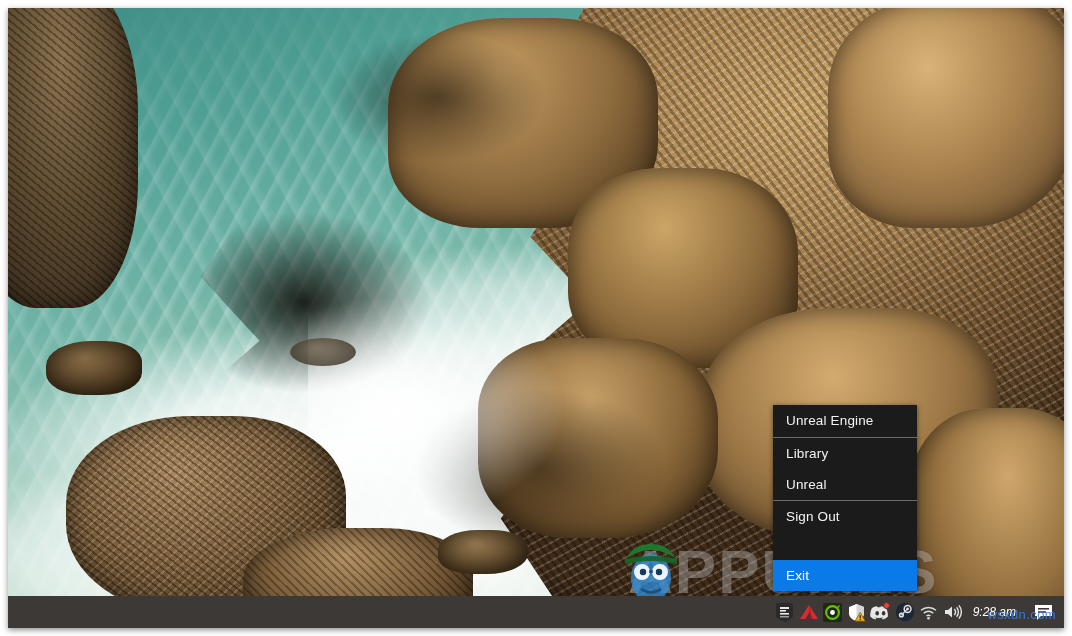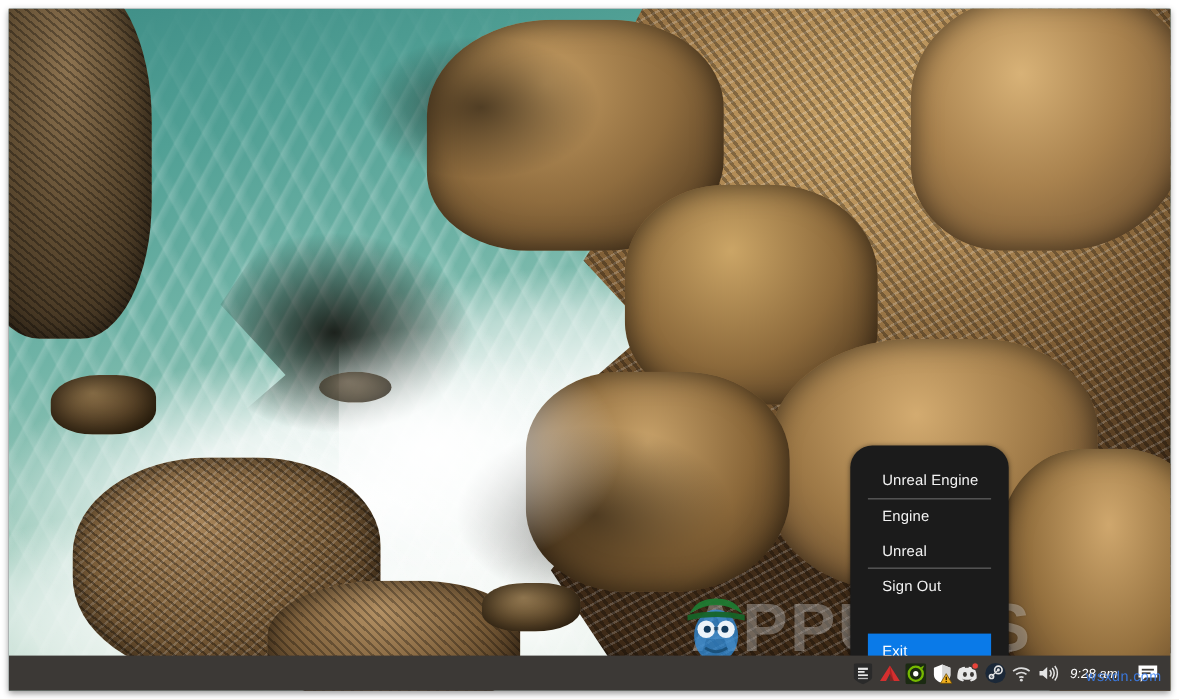--- a/index.html
+++ b/index.html
@@ -127,24 +127,23 @@
     margin-left:58px;
   }
   .wm-mascot{ position:absolute; left:44px; top:0px; width:74px; height:74px; }
 
   
   #ctx-menu{
     position:absolute; left:765px; top:397px; width:144px;
     background:#1b1b1b;
     color:#ffffff;
     font-size:13.5px;
-    padding:16px;
+    padding:0;
     box-shadow:0 1px 5px rgba(0,0,0,.5);
     user-select:none;
-    border-radius:20px;
   }
   .mi{
     height:31px; line-height:31px;
     padding-left:13px;
     white-space:nowrap;
     color:#f2f2f2;
     letter-spacing:.15px;
   }
   .mi.hdr{ height:32px; line-height:32px; }
   .mi.sel{ background:#0a7ae8; color:#ffffff;margin-top:28px; }
@@ -220,21 +219,21 @@
         <circle cx="45" cy="40" r="3.2" fill="#123a5c"></circle>
         <rect x="35" y="38" width="4" height="3" fill="#123a5c" opacity="0.7"></rect>
         <path d="M27 57 q10 7 20 0" stroke="#15486e" stroke-width="2.6" fill="none" opacity="0.8"></path>
       </svg>
       <span class="wm-text">APPUALS</span>
     </div>
 
     <div id="ctx-menu">
       <div class="mi hdr">Unreal Engine</div>
       <div class="sep"></div>
-      <div class="mi">Engine</div>
+      <div class="mi">Library</div>
       <div class="mi">Unreal</div>
       <div class="sep"></div>
       <div class="mi">Sign Out</div>
       <div class="mi sel">Exit</div>
     </div>
 
     <div id="taskbar">
       <div id="tray">
 
         <div class="tray-ico">

